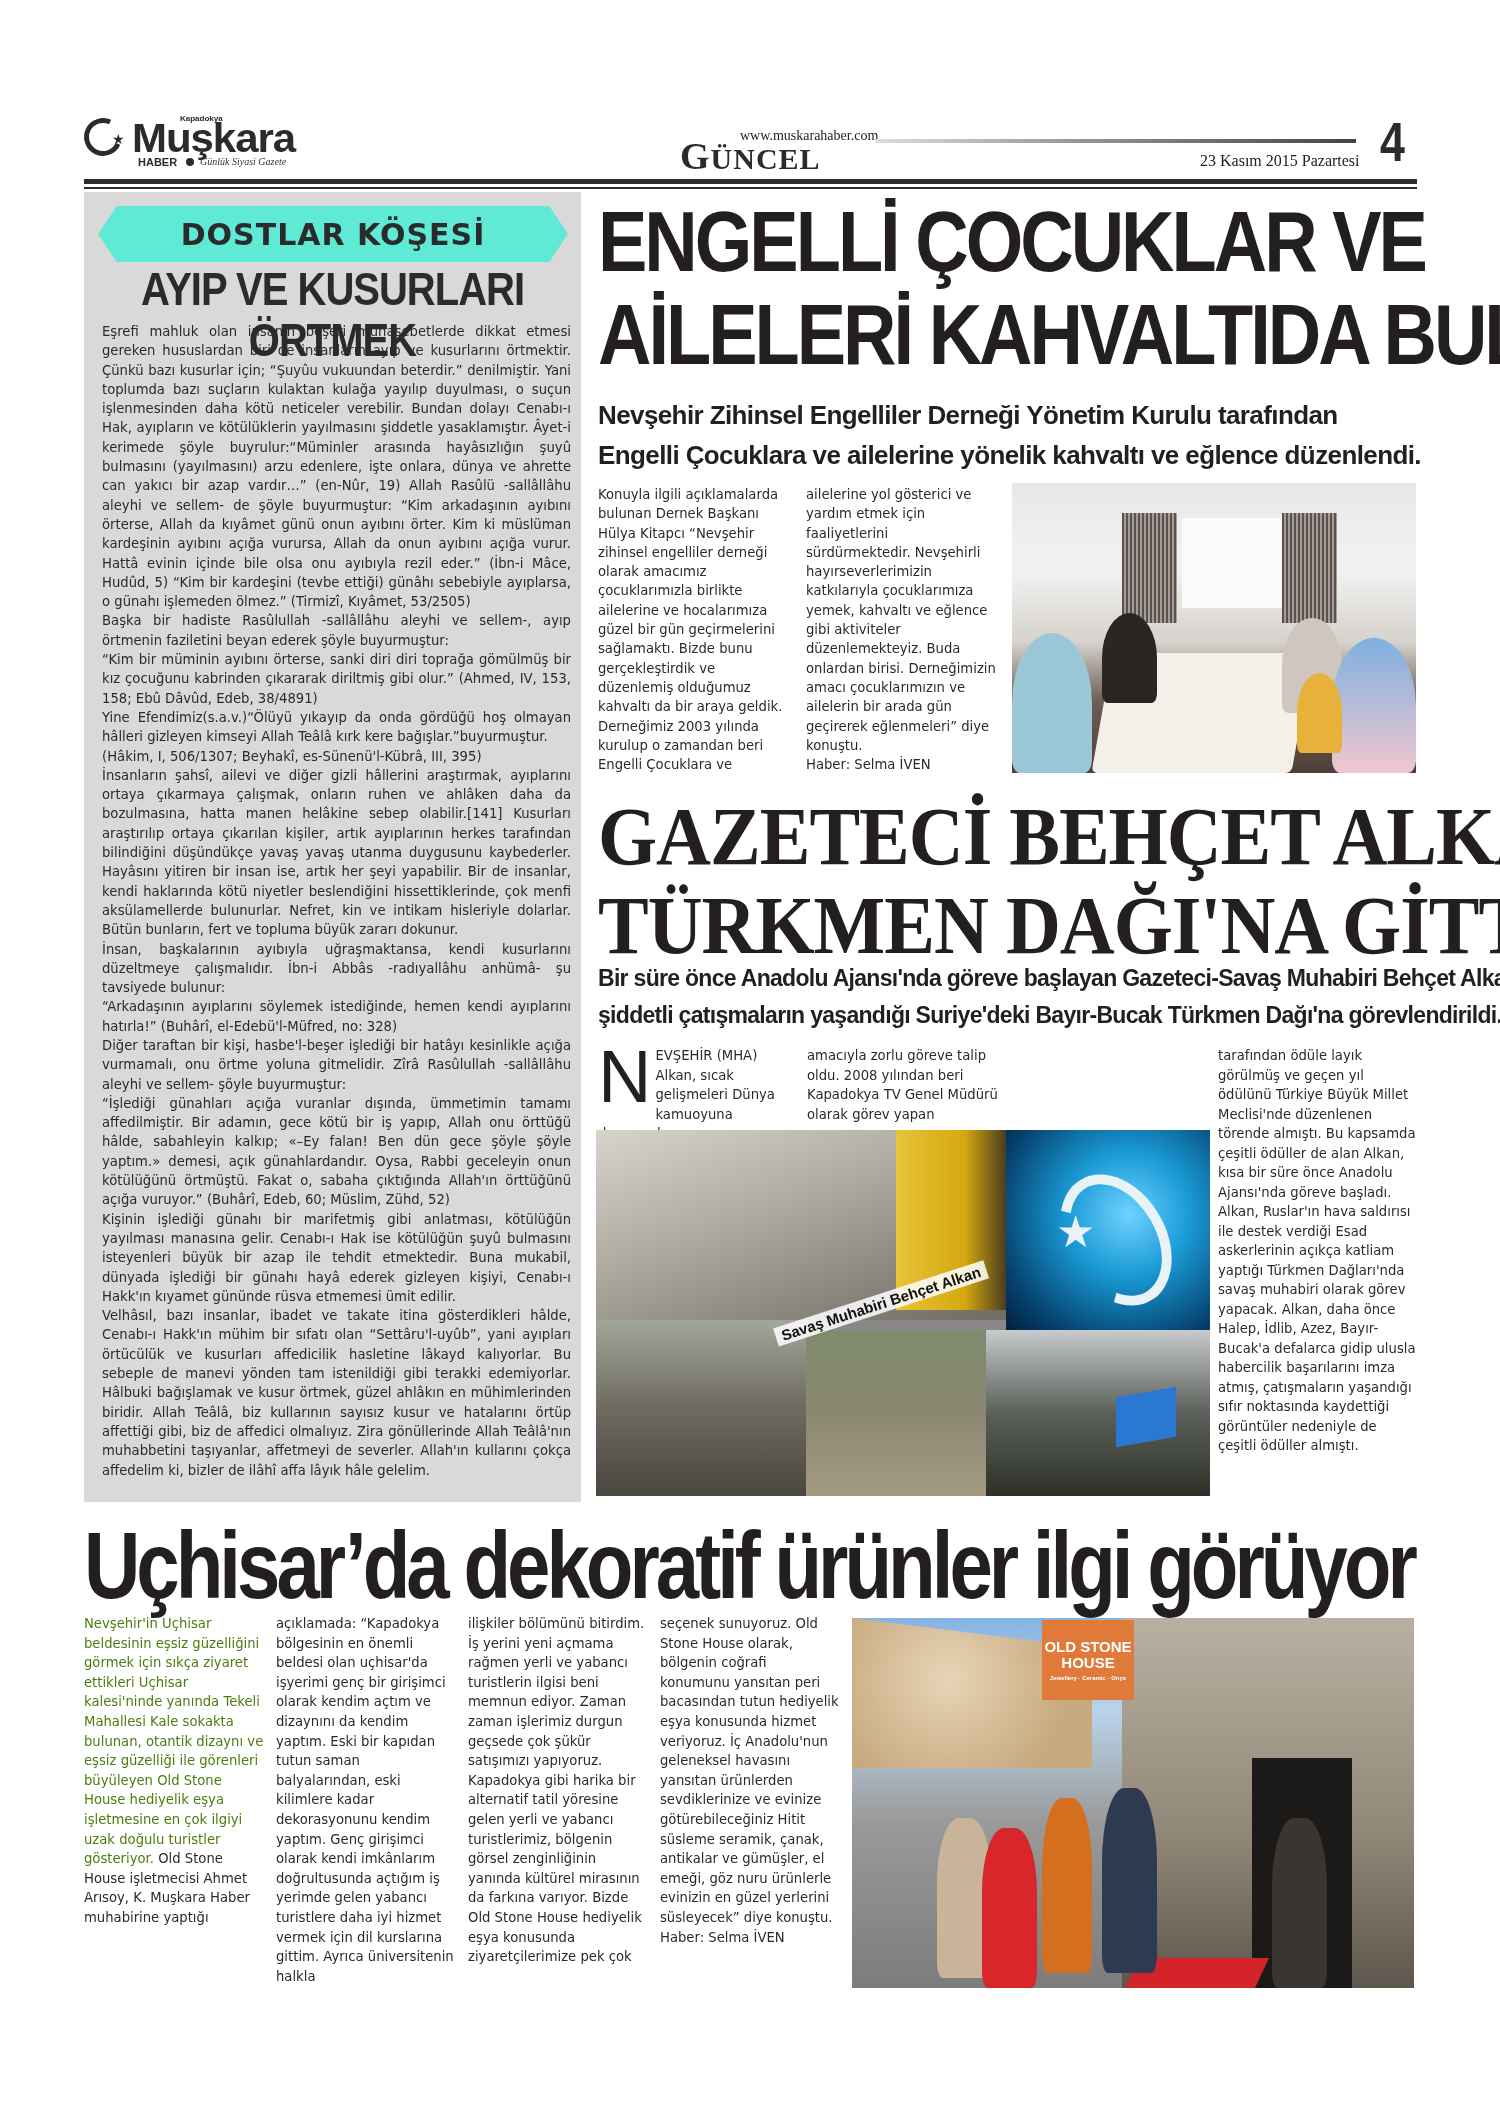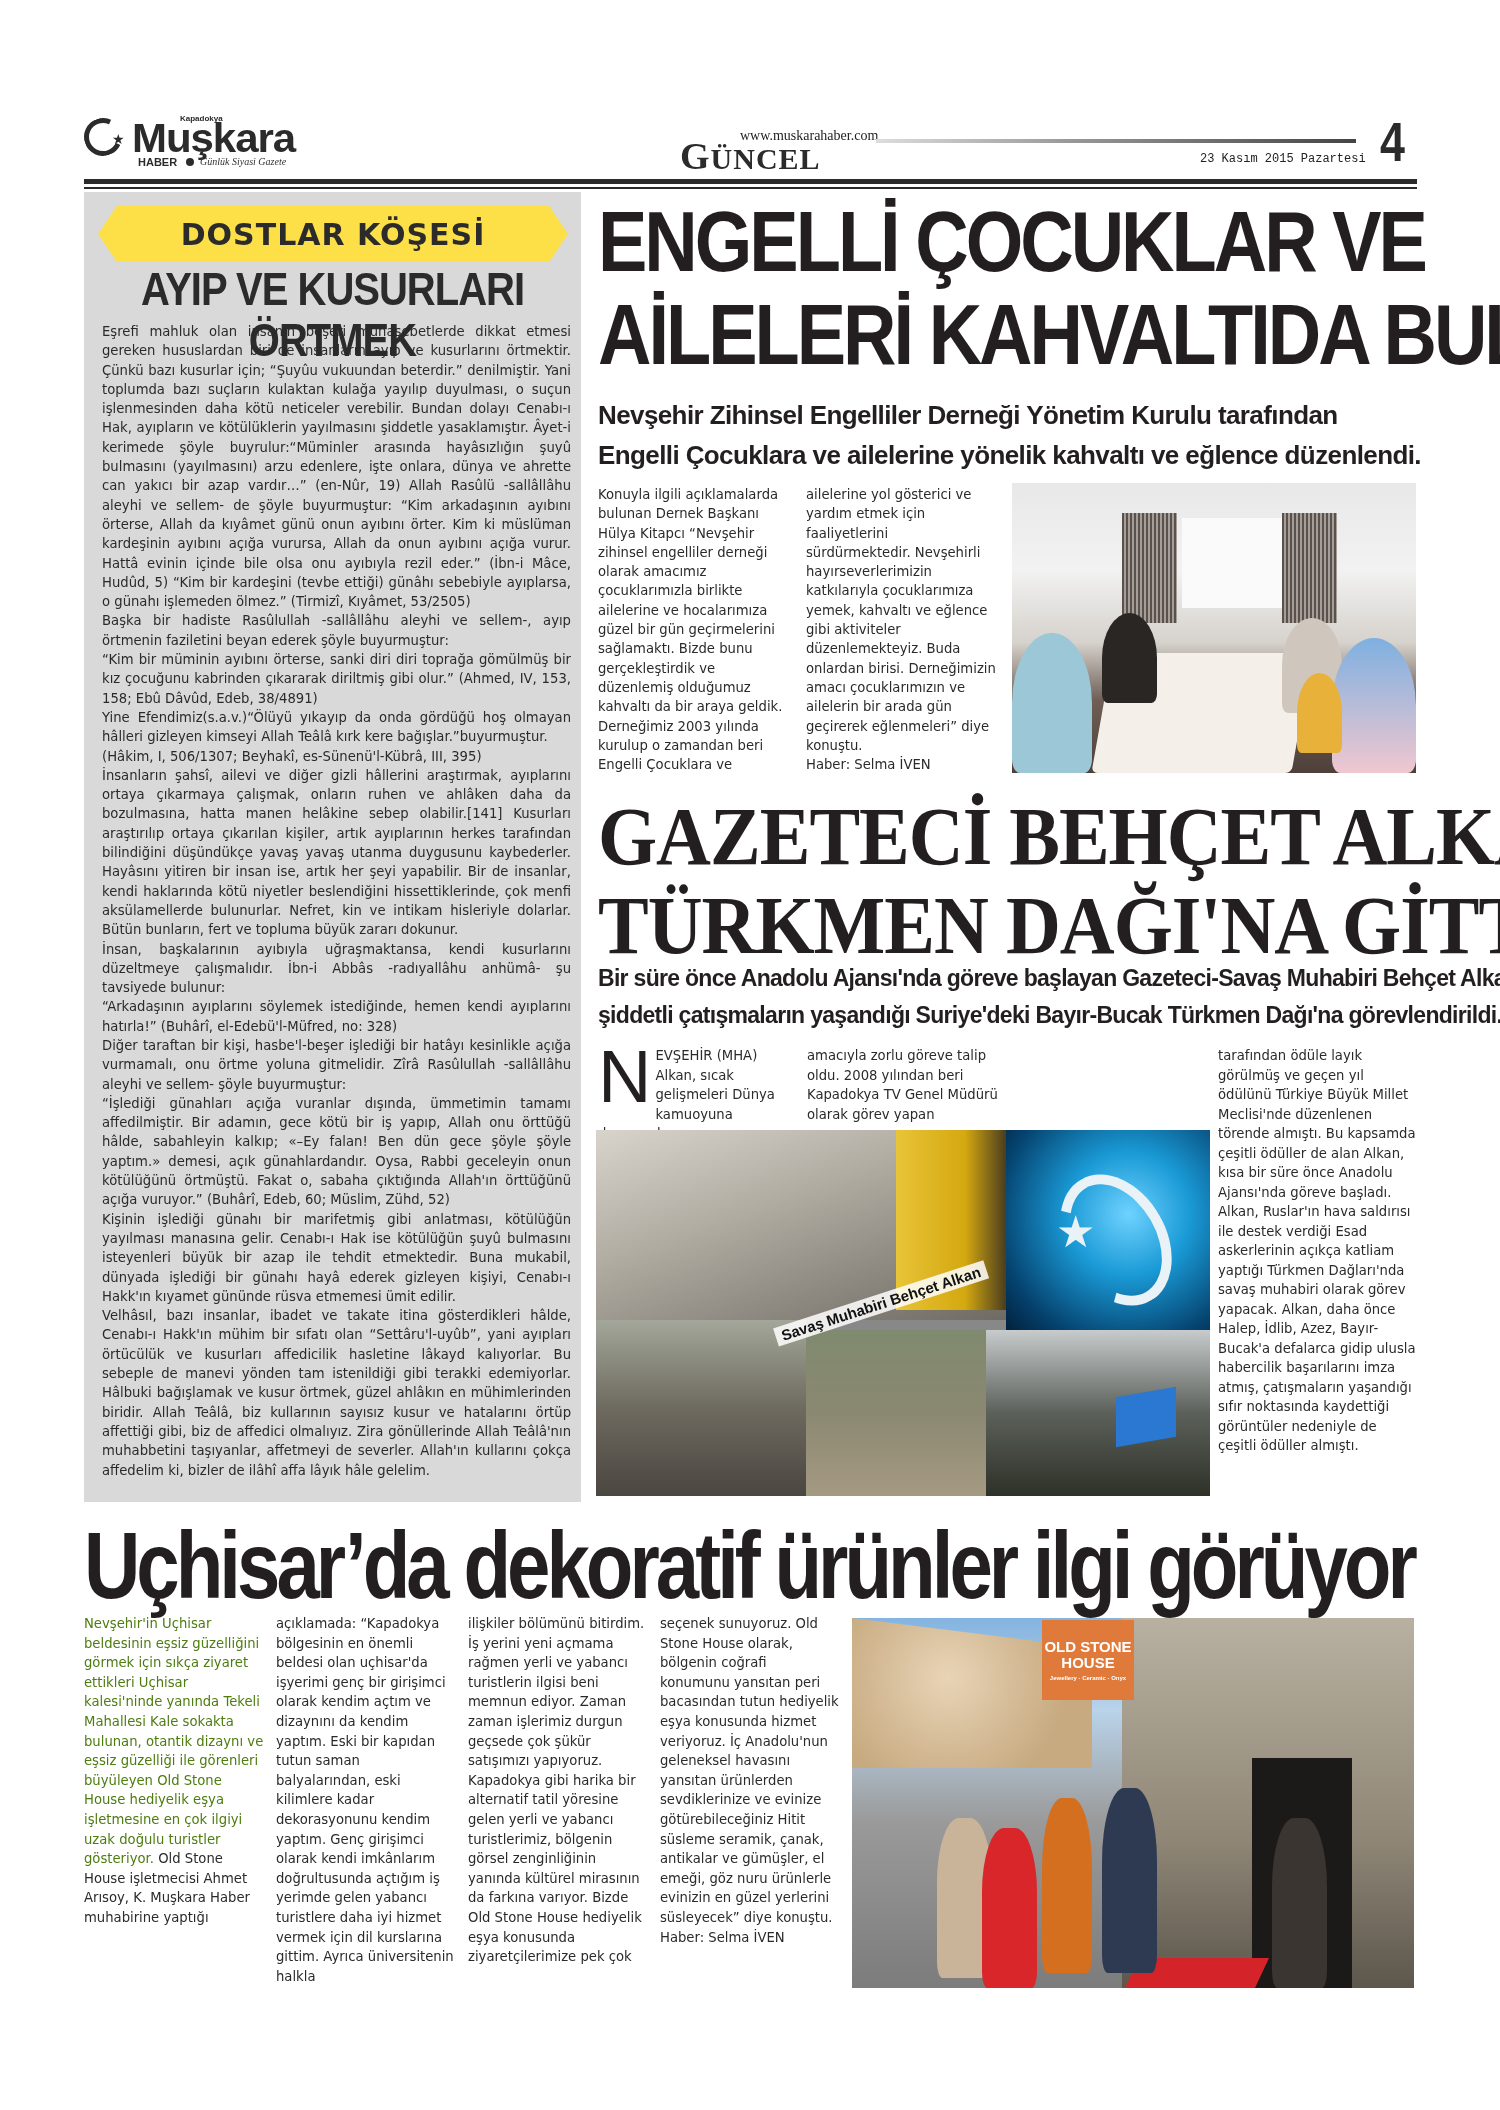--- a/index.html
+++ b/index.html
@@ -14,29 +14,29 @@
   .logo-kap { position: absolute; left: 96px; top: 2px; font-family: "Liberation Sans", sans-serif; font-size: 8px; font-weight: bold; color: #2b2b2b; }
   .logo-name { position: absolute; left: 48px; top: 6px; font-family: "Liberation Sans", sans-serif; font-size: 40px; font-weight: 900; letter-spacing: -1px; color: #2b2b2b; line-height: 40px; transform: scaleX(1.05); transform-origin: left; }
   .logo-haber { position: absolute; left: 54px; top: 44px; font-family: "Liberation Sans", sans-serif; font-size: 11px; font-weight: bold; color: #2b2b2b; }
   .logo-dot { position: absolute; left: 102px; top: 46px; width: 8px; height: 8px; border-radius: 50%; background: #2b2b2b; }
   .logo-tagline { position: absolute; left: 116px; top: 44px; font-family: "Liberation Serif", serif; font-style: italic; font-size: 10px; color: #333; }
 
   .section-name { position: absolute; left: 596px; top: 22px; font-family: "Liberation Serif", serif; font-size: 30px; font-weight: bold; color: #2b2b2b; letter-spacing: 1px; }
   .section-name .big { font-size: 38px; }
   .site-url { position: absolute; left: 656px; top: 16px; font-family: "Liberation Serif", serif; font-size: 14px; color: #222; }
   .url-rule { position: absolute; left: 792px; top: 27px; width: 480px; height: 4px; background: linear-gradient(to right, #ddd, #999 40%, #444); }
-  .date { position: absolute; left: 1116px; top: 40px; font-family: Liberation Mono, monospace; font-size: 12px; color: #222; }
+  .date { position: absolute; left: 1116px; top: 40px; font-family: Liberation Serif, serif; font-size: 16px; color: #222; }
   .page-num { position: absolute; left: 1296px; top: 0; font-family: "Liberation Sans", sans-serif; font-size: 56px; font-weight: bold; color: #2b2b2b; line-height: 60px; transform: scaleX(0.8); transform-origin: left; }
 
   .rule-thick { position: absolute; left: 84px; top: 179px; width: 1333px; height: 5px; background: #2b2b2b; }
   .rule-thin { position: absolute; left: 84px; top: 187px; width: 1333px; height: 2px; background: #2b2b2b; }
 
   
   .column-box { position: absolute; left: 84px; top: 192px; width: 497px; height: 1310px; background: #d9d9d9; }
-  .corner-banner { position: absolute; left: 14px; top: 14px; width: 470px; height: 56px; background: #fde047; clip-path: polygon(4% 0, 96% 0, 100% 50%, 96% 100%, 4% 100%, 0 50%); display: flex; align-items: center; justify-content: center; }
+  .corner-banner { position: absolute; left: 14px; top: 14px; width: 470px; height: 56px; background: #5eead4; clip-path: polygon(4% 0, 96% 0, 100% 50%, 96% 100%, 4% 100%, 0 50%); display: flex; align-items: center; justify-content: center; }
   .corner-banner-title { font-family: "DejaVu Sans", sans-serif; font-weight: bold; font-size: 30px; color: #2b2b2b; letter-spacing: 1px; }
   .column-title { position: absolute; left: 0; top: 78px; width: 497px; text-align: center; font-family: "Liberation Sans", sans-serif; font-weight: bold; font-size: 40px; color: #2b2b2b; transform: scaleY(1.15); letter-spacing: -1px; }
   .column-body { position: absolute; left: 18px; top: 130px; width: 469px; font-family: "DejaVu Sans", sans-serif; font-size: 13.2px; line-height: 19.3px; text-align: justify; color: #2a2a2a; }
   .column-body p { margin: 0; }
 
   
   .h1-a { position: absolute; left: 598px; top: 196px; width: 820px; font-family: "Liberation Sans", sans-serif; font-weight: bold; color: #231f20; font-size: 74px; line-height: 80px; transform: scaleY(1.16); transform-origin: top left; letter-spacing: -3px; white-space: nowrap; }
   .sub-a { position: absolute; left: 598px; top: 395px; width: 830px; font-family: "Liberation Sans", sans-serif; font-weight: bold; font-size: 26px; line-height: 40px; color: #231f20; letter-spacing: -0.6px; white-space: nowrap; }
   .cols-a { position: absolute; left: 598px; top: 485px; width: 400px; display: flex; gap: 18px; }
   .cols-a .col { width: 190px; font-family: "DejaVu Sans", sans-serif; font-size: 13.2px; line-height: 19.3px; color: #2a2a2a; }

